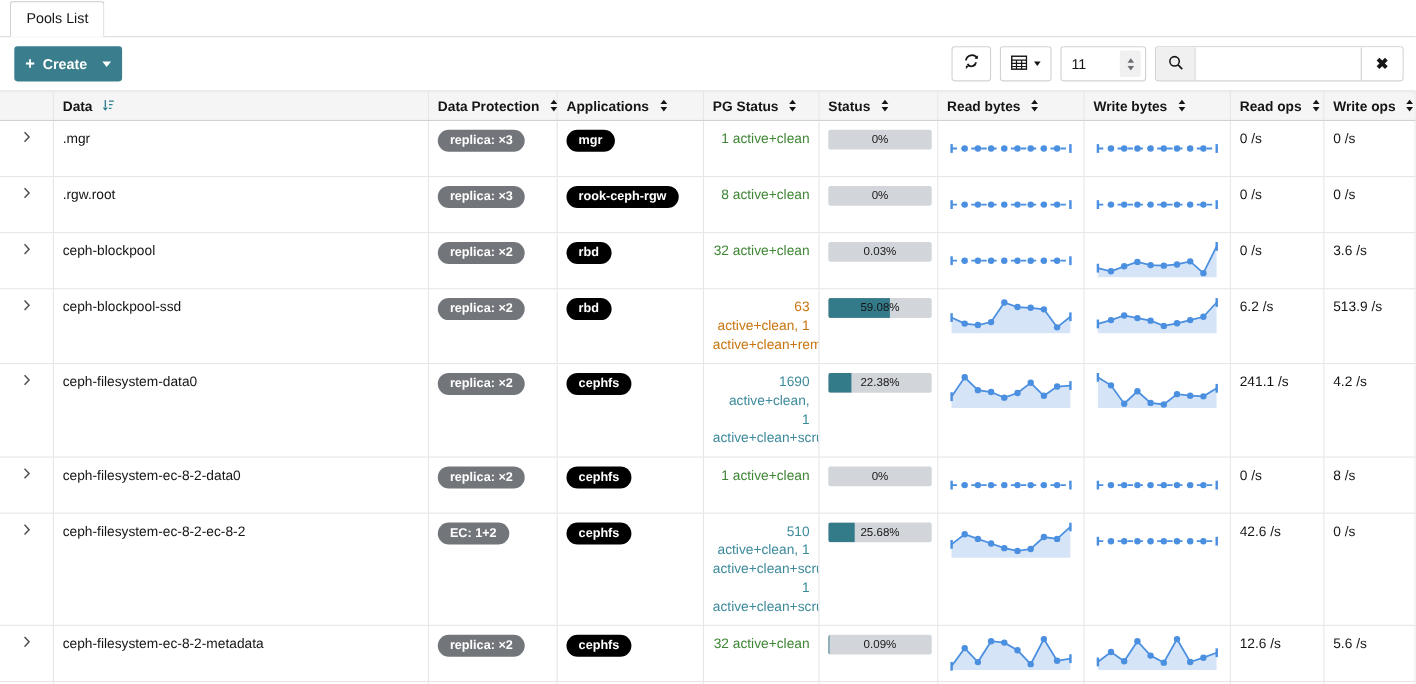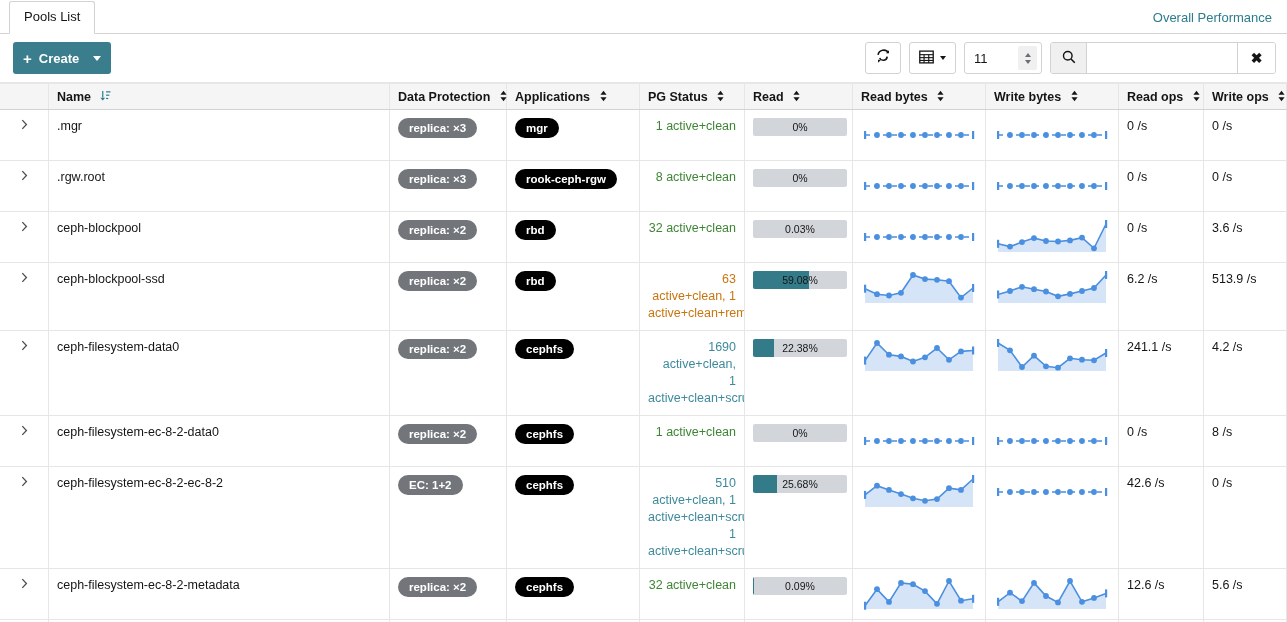--- a/index.html
+++ b/index.html
@@ -14,21 +14,20 @@
   }
 
   
   .tabs {
     display: flex;
     align-items: flex-end;
     height: 34px;
     border-bottom: 1px solid #d2d2d2;
     padding-left: 9px;
     background: #fff;
-    justify-content: space-between;
   }
   .tab {
     padding: 7px 14px 8px 14px;
     font-size: 13px;
     line-height: 16px;
     color: #2b7c8d;
     cursor: pointer;
     border: 1px solid transparent;
     border-bottom: none;
     margin-bottom: -1px;
@@ -283,23 +282,20 @@
   .spark { display: block; }
 
   .ops { color: #151515; font-size: 12.5px; white-space: nowrap; }
 </style>
 </head>
 <body>
 
 <div class="tabs">
   <div class="tab active">
     <span>Pools List</span>
-  </div>
-  <div class="tab">
-    <span>Overall Performance</span>
   </div>
 </div>
 
 <div class="toolbar">
   <div class="toolbar-left">
     <div class="btn-create">
       <span class="plus">+</span>
       <span class="lbl">Create</span>
       <span class="caret"></span>
     </div>
@@ -355,21 +351,21 @@
     </div>
   </div>
 </div>
 
 <div class="table-wrap">
   <table class="pools">
     <thead>
       <tr>
         <th class="c-expander"></th>
         <th class="c-name name-th">
-          <span>Name</span>
+          <span>Data</span>
           <span class="sort">
             <svg width="11" height="12" viewBox="0 0 12 13">
               <path d="M3 11.5 L0.4 8.5 H5.6 Z" fill="#2b7c8d"></path>
               <line x1="3" y1="1" x2="3" y2="8" stroke="#2b7c8d" stroke-width="1.3"></line>
               <line x1="6.6" y1="2" x2="11.4" y2="2" stroke="#2b7c8d" stroke-width="1.3"></line>
               <line x1="6.6" y1="5.6" x2="10.2" y2="5.6" stroke="#2b7c8d" stroke-width="1.3"></line>
               <line x1="6.6" y1="9.2" x2="9" y2="9.2" stroke="#2b7c8d" stroke-width="1.3"></line>
             </svg>
           </span>
         </th>
@@ -394,21 +390,21 @@
         <th class="c-pg">
           <span>PG Status</span>
           <span class="sort">
             <svg width="9" height="12" viewBox="0 0 10 13">
               <path d="M5 0.6 L8.4 5 H1.6 Z" fill="#151515"></path>
               <path d="M5 12.4 L1.6 8 H8.4 Z" fill="#151515"></path>
             </svg>
           </span>
         </th>
         <th class="c-usage">
-          <span>Read</span>
+          <span>Status</span>
           <span class="sort">
             <svg width="9" height="12" viewBox="0 0 10 13">
               <path d="M5 0.6 L8.4 5 H1.6 Z" fill="#151515"></path>
               <path d="M5 12.4 L1.6 8 H8.4 Z" fill="#151515"></path>
             </svg>
           </span>
         </th>
         <th class="c-rb">
           <span>Read bytes</span>
           <span class="sort">

